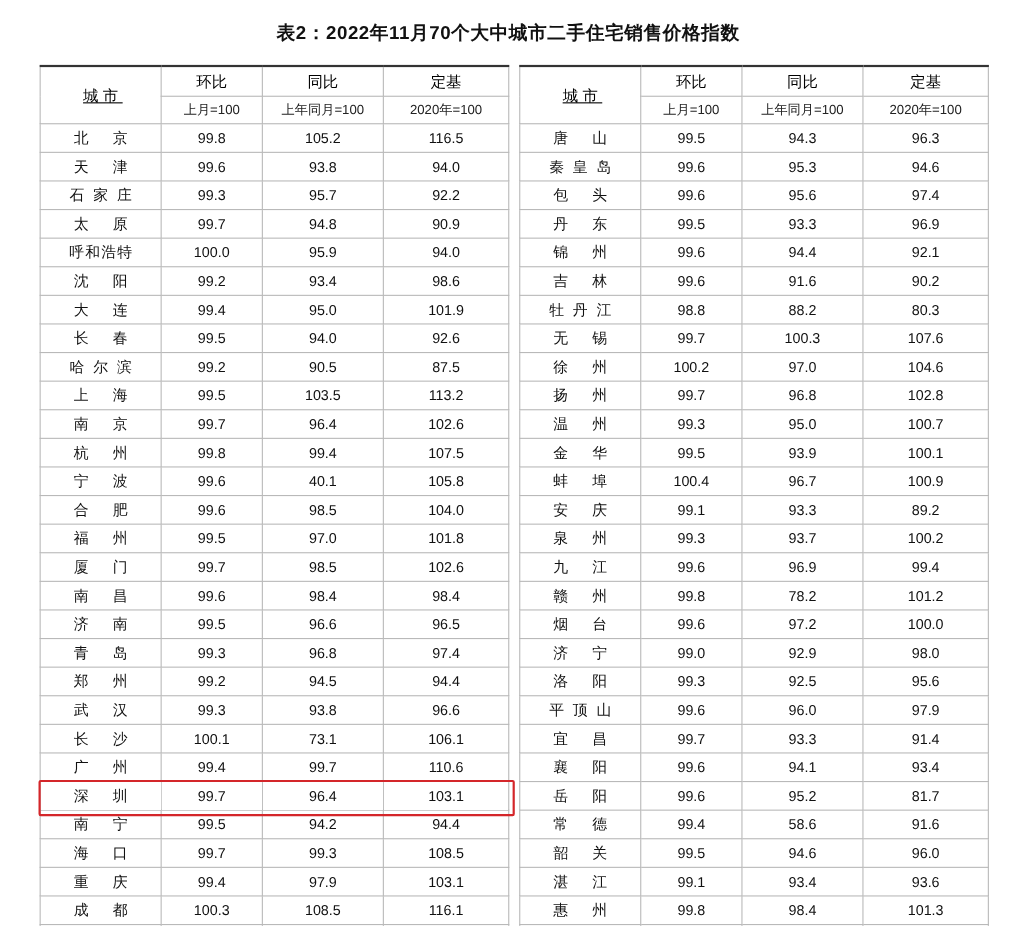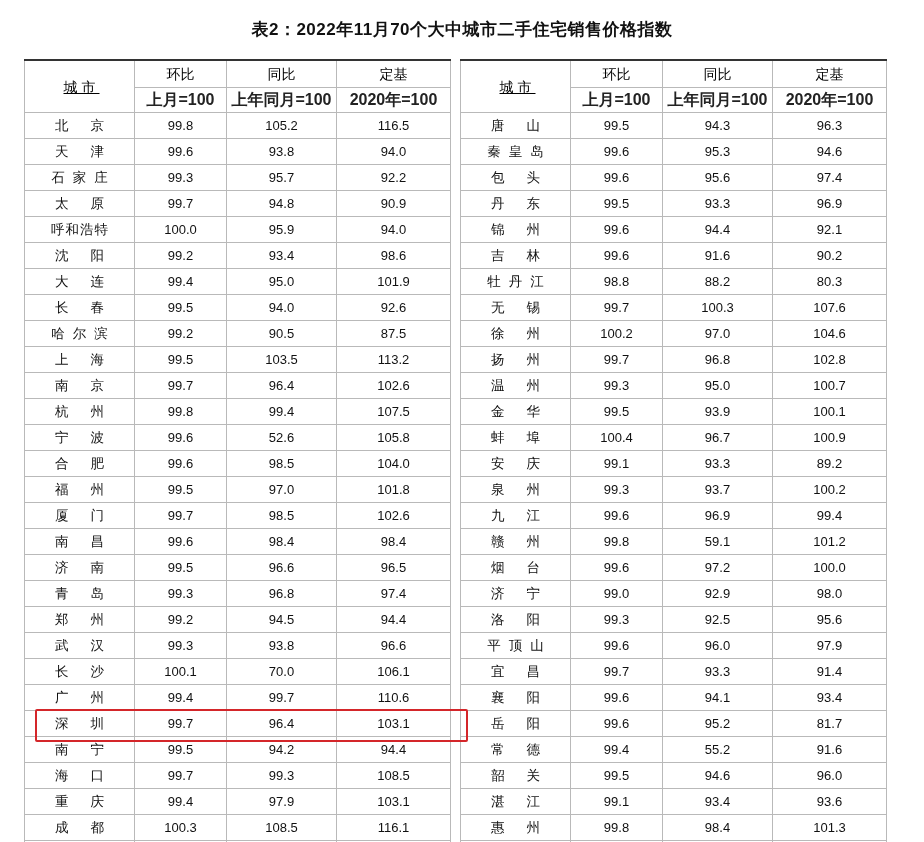--- a/index.html
+++ b/index.html
@@ -12,21 +12,21 @@
     height: 842px;
     font-family: "Liberation Sans", "DejaVu Sans", sans-serif;
     color: #1a1a1a;
     overflow: hidden;
   }
   .page {
     position: relative;
     width: 924px;
     height: 842px;
     box-sizing: border-box;
-    padding: 0 24px;
+    padding: 0 36px;
   }
   .title {
     text-align: center;
     font-weight: bold;
     font-size: 17px;
     letter-spacing: 0.5px;
     padding-top: 18px;
     padding-bottom: 18px;
     color: #111111;
   }
@@ -54,25 +54,24 @@
     font-weight: normal;
     font-size: 14px;
     color: #000;
   }
   .price-table thead tr.head-top th {
     border-top: 2px solid #333;
     height: 26px;
     line-height: 26px;
   }
   .price-table thead tr.head-sub th {
-    font-size: 16px;
+    font-size: 12px;
     color: #222;
     height: 24px;
     line-height: 24px;
-    font-weight: bold;
   }
   .price-table thead th.city-head {
     font-size: 14px;
     letter-spacing: 4px;
     padding-left: 4px;
     text-decoration: underline;
   }
   .price-table tbody tr:first-child td {
     border-top: 1.6px solid #444;
   }
@@ -278,21 +277,21 @@
           <td class="num">107.5</td>
           <td class="gap"></td>
           <td class="city"><span class="name city-spaced-2">金华</span></td>
           <td class="num">99.5</td>
           <td class="num">93.9</td>
           <td class="num">100.1</td>
         </tr>
         <tr>
           <td class="city"><span class="name city-spaced-2">宁波</span></td>
           <td class="num">99.6</td>
-          <td class="num">52.6</td>
+          <td class="num">40.1</td>
           <td class="num">105.8</td>
           <td class="gap"></td>
           <td class="city"><span class="name city-spaced-2">蚌埠</span></td>
           <td class="num">100.4</td>
           <td class="num">96.7</td>
           <td class="num">100.9</td>
         </tr>
         <tr>
           <td class="city"><span class="name city-spaced-2">合肥</span></td>
           <td class="num">99.6</td>
@@ -327,21 +326,21 @@
           <td class="num">99.4</td>
         </tr>
         <tr>
           <td class="city"><span class="name city-spaced-2">南昌</span></td>
           <td class="num">99.6</td>
           <td class="num">98.4</td>
           <td class="num">98.4</td>
           <td class="gap"></td>
           <td class="city"><span class="name city-spaced-2">赣州</span></td>
           <td class="num">99.8</td>
-          <td class="num">59.1</td>
+          <td class="num">78.2</td>
           <td class="num">101.2</td>
         </tr>
         <tr>
           <td class="city"><span class="name city-spaced-2">济南</span></td>
           <td class="num">99.5</td>
           <td class="num">96.6</td>
           <td class="num">96.5</td>
           <td class="gap"></td>
           <td class="city"><span class="name city-spaced-2">烟台</span></td>
           <td class="num">99.6</td>
@@ -377,21 +376,21 @@
           <td class="num">96.6</td>
           <td class="gap"></td>
           <td class="city"><span class="name city-spaced-3">平顶山</span></td>
           <td class="num">99.6</td>
           <td class="num">96.0</td>
           <td class="num">97.9</td>
         </tr>
         <tr>
           <td class="city"><span class="name city-spaced-2">长沙</span></td>
           <td class="num">100.1</td>
-          <td class="num">70.0</td>
+          <td class="num">73.1</td>
           <td class="num">106.1</td>
           <td class="gap"></td>
           <td class="city"><span class="name city-spaced-2">宜昌</span></td>
           <td class="num">99.7</td>
           <td class="num">93.3</td>
           <td class="num">91.4</td>
         </tr>
         <tr>
           <td class="city"><span class="name city-spaced-2">广州</span></td>
           <td class="num">99.4</td>
@@ -415,21 +414,21 @@
           <td class="num">81.7</td>
         </tr>
         <tr>
           <td class="city"><span class="name city-spaced-2">南宁</span></td>
           <td class="num">99.5</td>
           <td class="num">94.2</td>
           <td class="num">94.4</td>
           <td class="gap"></td>
           <td class="city"><span class="name city-spaced-2">常德</span></td>
           <td class="num">99.4</td>
-          <td class="num">55.2</td>
+          <td class="num">58.6</td>
           <td class="num">91.6</td>
         </tr>
         <tr>
           <td class="city"><span class="name city-spaced-2">海口</span></td>
           <td class="num">99.7</td>
           <td class="num">99.3</td>
           <td class="num">108.5</td>
           <td class="gap"></td>
           <td class="city"><span class="name city-spaced-2">韶关</span></td>
           <td class="num">99.5</td>

